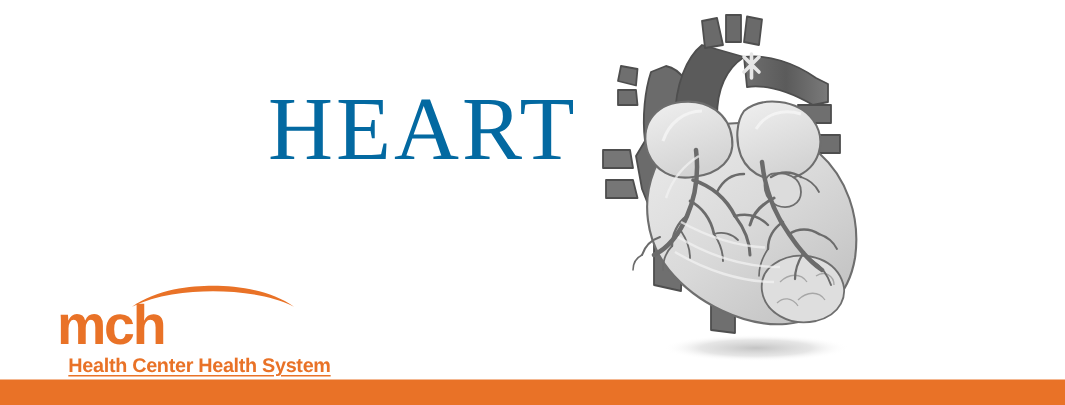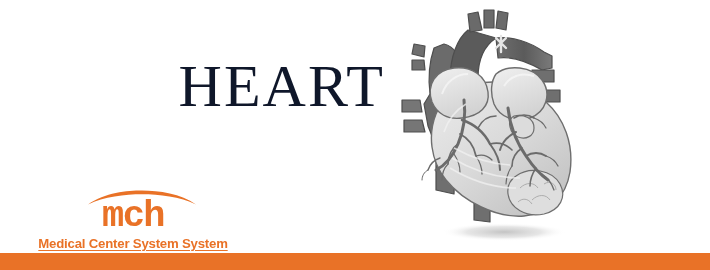--- a/index.html
+++ b/index.html
@@ -19,21 +19,21 @@
   }
 
   
   .headline {
     position: absolute;
     left: 60px;
     top: 58px;
     width: 325px;
     text-align: right;
     font-family: "Liberation Serif", "DejaVu Serif", serif;
-    color: #0f172a;
+    color: #0369a1;
     line-height: 0.95;
     letter-spacing: 1px;
     -webkit-font-smoothing: antialiased;
   }
   .headline .line1 {
     display: block;
     font-size: 60px;
     letter-spacing: 2px;
   }
   .headline .line2 {
@@ -55,22 +55,22 @@
     left: 49px;
     top: 0px;
     width: 110px;
     height: 16px;
   }
   .logo-mark {
     position: absolute;
     left: 0;
     top: 8px;
     width: 190px;
-    text-align: center;
-    font-family: Liberation Mono, monospace;
+    text-align: left;
+    font-family: Liberation Sans, sans-serif;
     font-weight: bold;
     font-size: 37px;
     letter-spacing: -1.5px;
     color: #e97227;
     line-height: 1;
   }
   .logo-tagline {
     position: absolute;
     left: 0;
     top: 46px;
@@ -232,18 +232,18 @@
   </div>
 
   <div class="logo-block">
     <div class="logo-swoosh">
       <svg viewBox="0 0 110 16" width="110" height="16" xmlns="http://www.w3.org/2000/svg">
         <path d="M1 14.5 C18 2.5 40 0.5 55 0.5 C72 0.5 94 3.5 109 14.5
                  C93 6.5 72 4.2 55 4.2 C38 4.2 17 6.6 1 14.5 Z" fill="#e97227"></path>
       </svg>
     </div>
     <div class="logo-mark">mch</div>
-    <div class="logo-tagline">Medical Center System System</div>
+    <div class="logo-tagline">Health Center Health System</div>
   </div>
 
   <div class="bottom-bar"></div>
 
 </div>
 
 </body></html>

